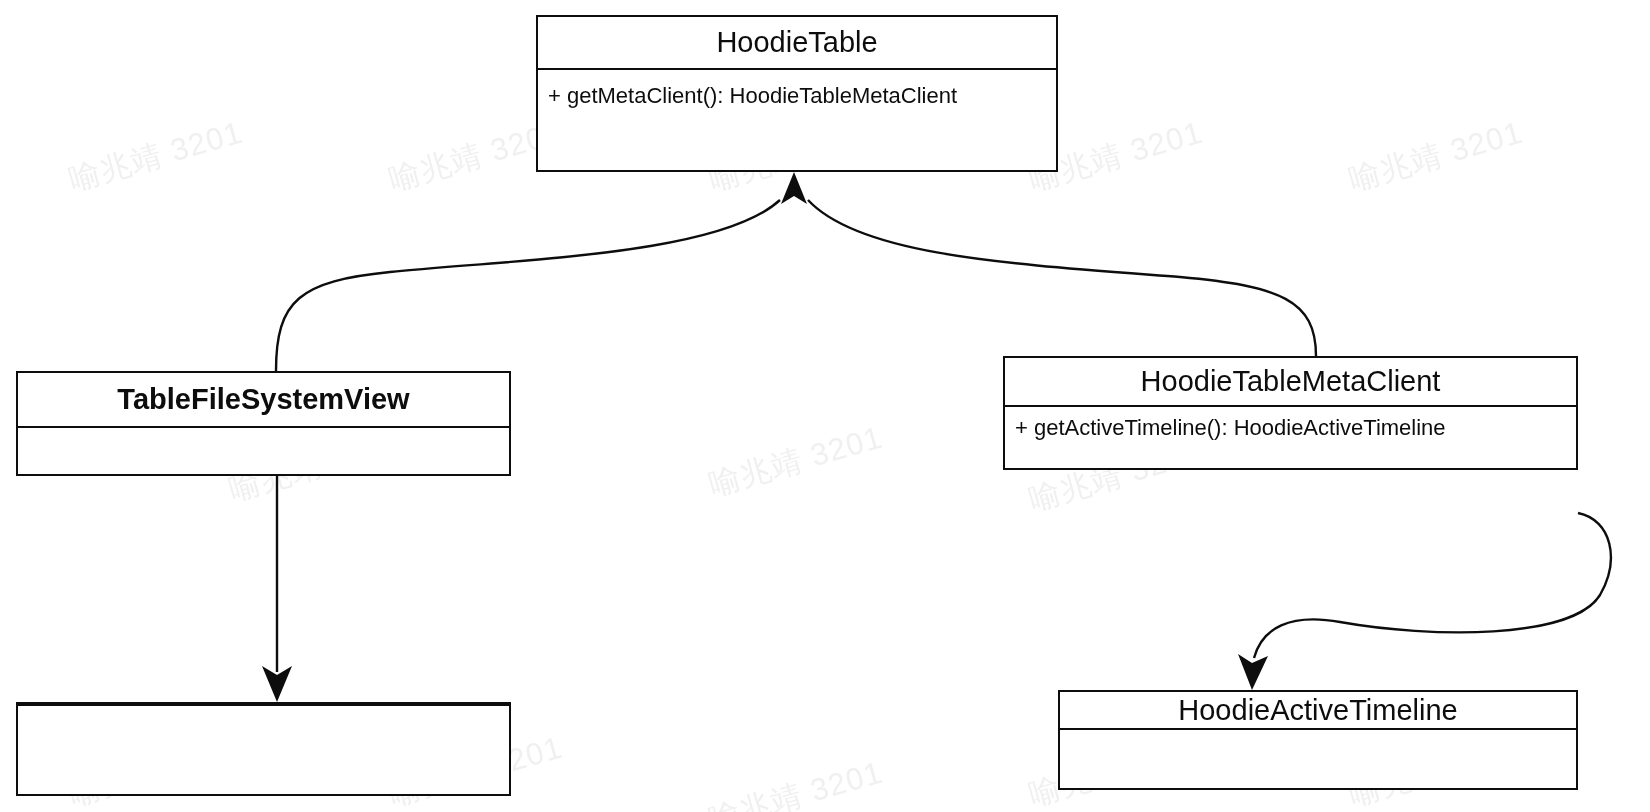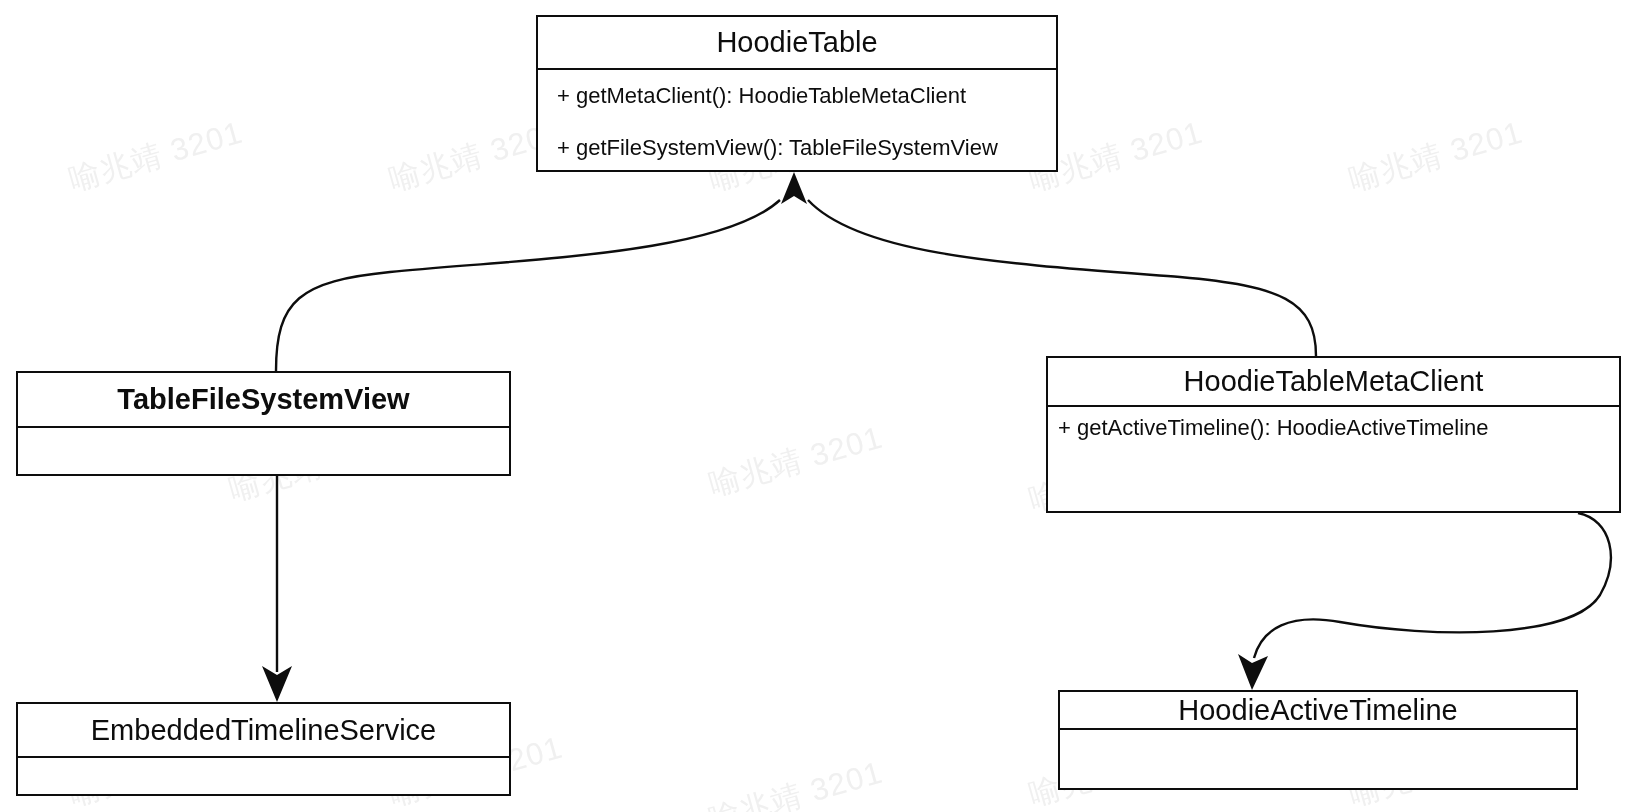--- a/index.html
+++ b/index.html
@@ -130,40 +130,38 @@
     <path class="link" d="M 277,476 L 277,672"></path>
     <polygon class="arrow" points="277,702 262,666 277,675 292,666"></polygon>
 
       HoodieActiveTimeline (right loop) --&gt;
     <path class="link" d="M 1578,513 C 1612,520 1620,560 1600,595 C 1572,640 1430,638 1340,622 C 1290,613 1262,628 1254,658"></path>
     <polygon class="arrow" points="1252,690 1238,654 1252,663 1268,656"></polygon>
   </svg>
 
   <div class="uml-class" style="left:536px; top:15px; width:522px; height:157px;">
     <div class="uml-name" style="height:51px;">HoodieTable</div>
-    <div class="uml-compartment" style="height:104px;padding-left:9px;">
+    <div class="uml-compartment" style="height:104px;">
       <div class="uml-member" style="height:52px;">+ getMetaClient(): HoodieTableMetaClient</div>
-      <div class="uml-member" style="height:52px;">+ getFileSystemView(): TableFileSystemView</div>
     </div>
   </div>
 
   <div class="uml-class" style="left:16px; top:371px; width:495px; height:105px;">
     <div class="uml-name" style="height:53px;font-weight:bold;">TableFileSystemView</div>
     <div class="uml-compartment uml-empty" style="height:48px;"></div>
   </div>
 
-  <div class="uml-class" style="left:1046px; top:356px; width:575px; height:157px;">
+  <div class="uml-class" style="left:1003px; top:356px; width:575px; height:114px;">
     <div class="uml-name" style="height:47px;">HoodieTableMetaClient</div>
     <div class="uml-compartment" style="height:46px;text-align:right;">
       <div class="uml-member" style="height:42px;">+ getActiveTimeline(): HoodieActiveTimeline</div>
     </div>
   </div>
 
   <div class="uml-class" style="left:16px; top:702px; width:495px; height:94px;">
-    <div class="uml-name" style="height:52px;">EmbeddedTimelineService</div>
     <div class="uml-compartment uml-empty" style="height:38px;"></div>
   </div>
 
   <div class="uml-class" style="left:1058px; top:690px; width:520px; height:100px;">
     <div class="uml-name" style="height:36px;">HoodieActiveTimeline</div>
     <div class="uml-compartment uml-empty" style="height:45px;"></div>
   </div>
 
 </div>
 

